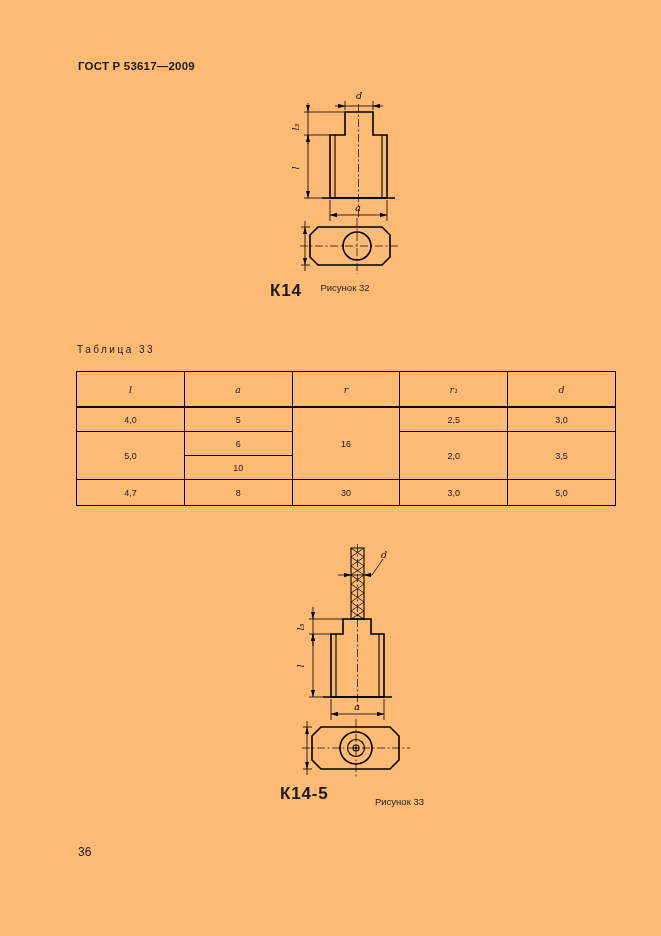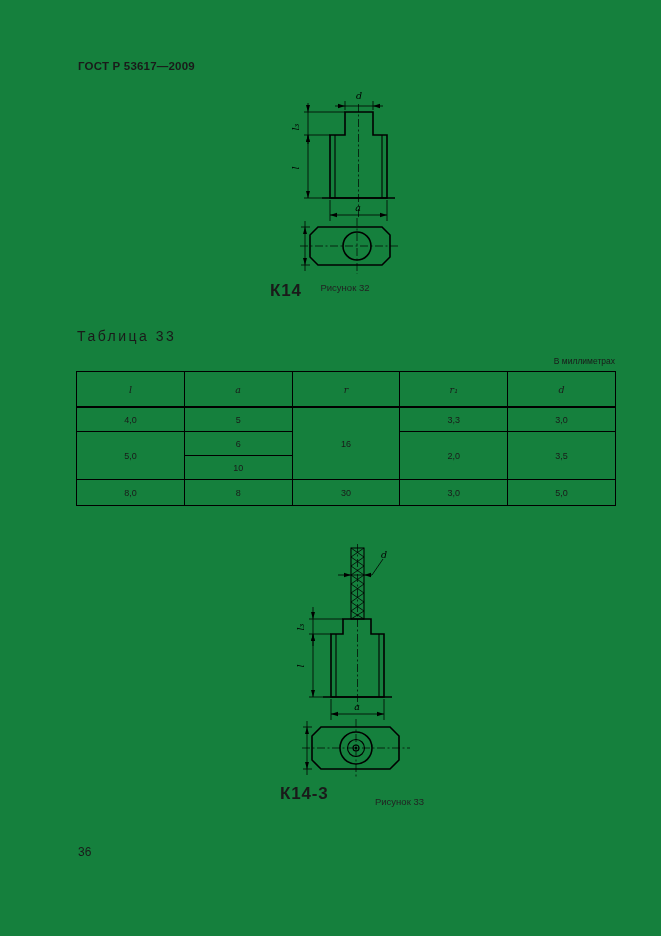--- a/index.html
+++ b/index.html
@@ -1,29 +1,29 @@
 <!DOCTYPE html>
 <html><head>
 <meta charset="utf-8">
 <style>
   html,body{margin:0;padding:0;background:#fff;}
-  .page{position:relative;width:661px;height:936px;background:#15803d;
+  .page{position:relative;width:661px;height:936px;background:#fdba74;
         font-family:"Liberation Sans",sans-serif;color:#1a1a1a;overflow:hidden;}
 
   .doc-header{position:absolute;left:78px;top:60px;font-weight:bold;font-size:11.5px;letter-spacing:0.2px;}
 
   .fig-block{position:absolute;}
   #fig32-block{left:270px;top:90px;width:160px;}
   #fig33-block{left:280px;top:543px;width:160px;}
   .part-label{text-align:left;font-weight:bold;font-size:17px;letter-spacing:0.8px;margin-top:1px;}
   .caption{position:absolute;font-size:9.5px;color:#222;}
   #cap32{left:265px;top:282px;width:160px;text-align:center;}
   #cap33{left:264px;top:796px;width:160px;text-align:right;}
 
-  .table-title{position:absolute;left:77px;top:328px;font-size:14px;letter-spacing:2.5px;}
+  .table-title{position:absolute;left:77px;top:344px;font-size:10px;letter-spacing:2.5px;}
   .units-note{position:absolute;left:76px;top:356px;width:539px;text-align:right;font-size:8.5px;}
 
   table.dims{position:absolute;left:76px;top:371px;width:540px;border-collapse:collapse;
              table-layout:fixed;font-size:9px;border:1.5px solid #000;}
   table.dims th,table.dims td{border:1px solid #000;text-align:center;vertical-align:middle;padding:0;}
   table.dims thead th{height:34px;font-weight:normal;font-style:italic;
              font-family:"DejaVu Serif",serif;font-size:9.5px;border-bottom:2.5px solid #000;}
   table.dims tbody td{height:23px;}
   table.dims tbody tr:last-child td{height:25px;}
 
@@ -100,21 +100,20 @@
         <line class="thin" x1="35" y1="131" x2="35" y2="181"></line>
         <polygon class="arr" points="35,137 33,144 37,144"></polygon>
         <polygon class="arr" points="35,175 33,168 37,168"></polygon>
       </g>
     </svg>
     <div class="part-label">К14</div>
   </div>
   <div class="caption" id="cap32">Рисунок 32</div>
 
   <div class="table-title">Таблица 33</div>
-  <div class="units-note">В миллиметрах</div>
 
   <table class="dims">
     <colgroup>
         <col style="width:20%">
         <col style="width:20%">
         <col style="width:20%">
         <col style="width:20%">
         <col style="width:20%">
       </colgroup>
     <thead>
@@ -124,34 +123,34 @@
         <th>r</th>
         <th>r₁</th>
         <th>d</th>
       </tr>
     </thead>
     <tbody>
       <tr>
         <td>4,0</td>
         <td>5</td>
         <td rowspan="3">16</td>
-        <td>3,3</td>
+        <td>2,5</td>
         <td>3,0</td>
       </tr>
       <tr>
         <td rowspan="2">5,0</td>
         <td>6</td>
         <td rowspan="2">2,0</td>
         <td rowspan="2">3,5</td>
       </tr>
       <tr>
         <td>10</td>
       </tr>
       <tr>
-        <td>8,0</td>
+        <td>4,7</td>
         <td>8</td>
         <td>30</td>
         <td>3,0</td>
         <td>5,0</td>
       </tr>
     </tbody>
   </table>
 
   <div class="fig-block" id="fig33-block">
     <svg width="160" height="236" viewBox="0 0 160 236">
@@ -212,19 +211,19 @@
         <circle class="arr" cx="76" cy="205" r="1.2"></circle>
         <line class="cl" x1="22" y1="205" x2="130" y2="205"></line>
         <line class="cl" x1="76" y1="176" x2="76" y2="234"></line>
         <line class="thin" x1="32" y1="184" x2="23" y2="184"></line>
         <line class="thin" x1="32" y1="226" x2="23" y2="226"></line>
         <line class="thin" x1="27" y1="178" x2="27" y2="232"></line>
         <polygon class="arr" points="27,184 25,191 29,191"></polygon>
         <polygon class="arr" points="27,226 25,219 29,219"></polygon>
       </g>
     </svg>
-    <div class="part-label">К14-3</div>
+    <div class="part-label">К14-5</div>
   </div>
   <div class="caption" id="cap33">Рисунок 33</div>
 
   <div class="page-number">36</div>
 
 </div>
 
 </body></html>

